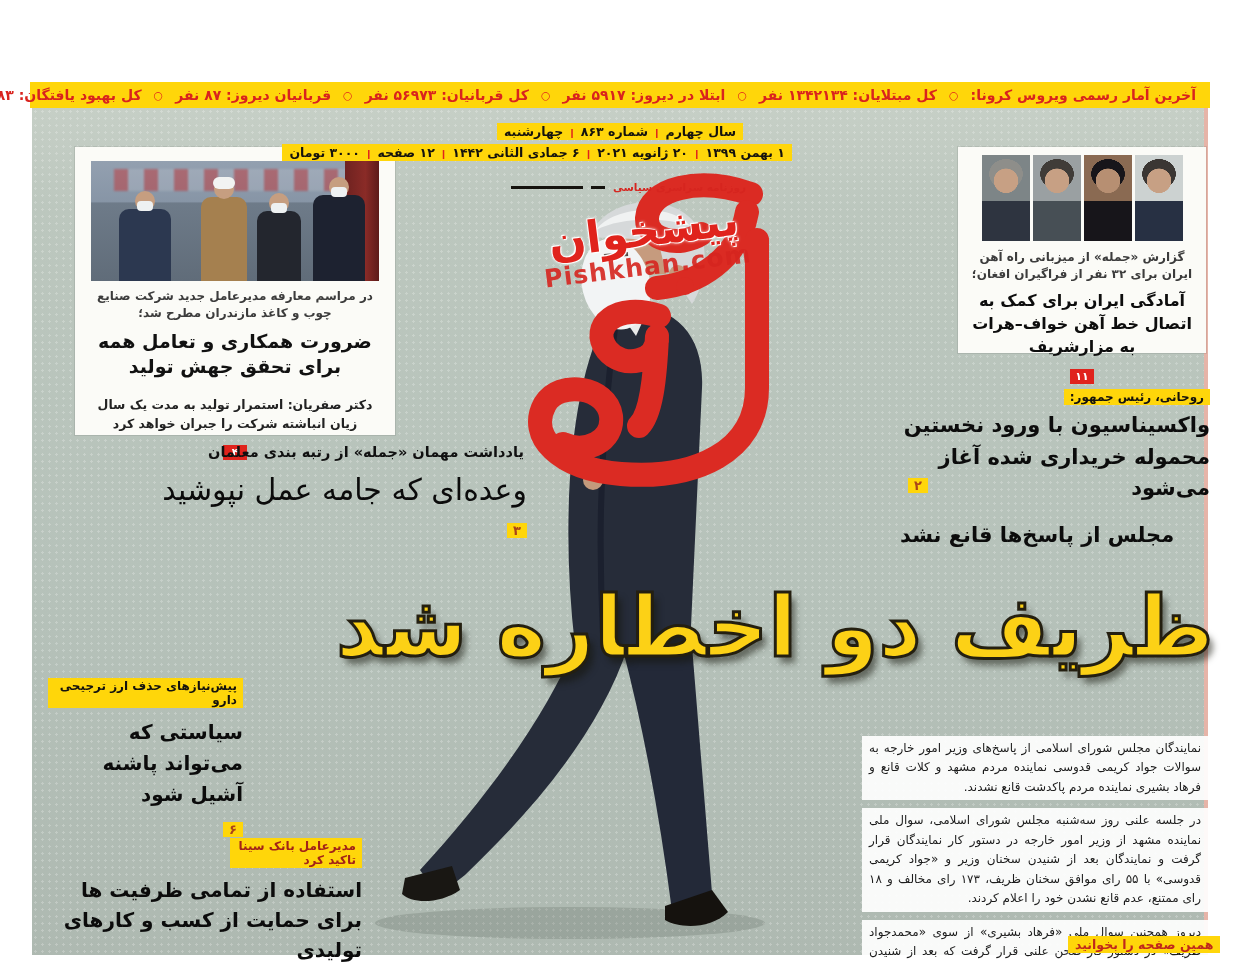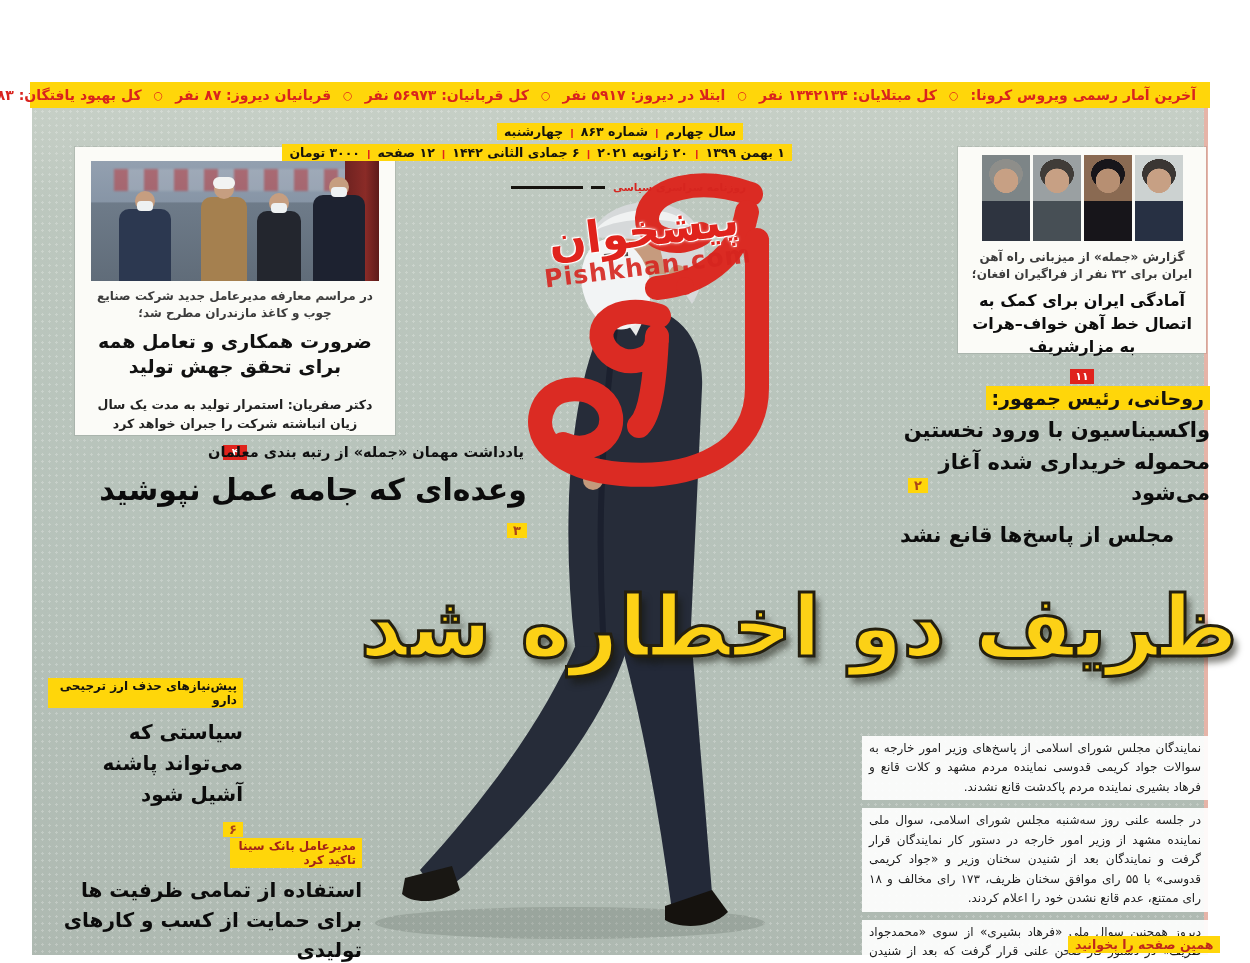--- a/index.html
+++ b/index.html
@@ -75,41 +75,41 @@
       radial-gradient(ellipse 17px 15px at 50% 22%, var(--hair) 98%, transparent),
       linear-gradient(to top, var(--suit) 46%, transparent 46%), var(--bgp); }
   .portrait.n1 { --bgp:#ccd2d1; --hair:#3a3633; --suit:#273043; }
   .portrait.n2 { --bgp:#8a6a52; --hair:#17151a; --suit:#17151a; --skin:#b78f72; }
   .portrait.n3 { --bgp:#9aa0a2; --hair:#403c38; --suit:#474f55; }
   .portrait.n4 { --bgp:#7d8587; --hair:#8e8e8a; --suit:#2e3440; }
   .rail-headline { font-size:16px; font-weight:bold; color:#0d0d0d; line-height:1.45; margin:5px 2px 7px; }
 
   
   .overlay { position:absolute; z-index:4; direction:rtl; }
-  .kicker-yellow { display:inline-block; background:#ffd60a; color:#15130e; font-size:19px;
+  .kicker-yellow { display:inline-block; background:#ffd60a; color:#15130e; font-size:12px;
     font-weight:bold; padding:1px 6px; }
   .kicker-plain { font-size:14.5px; font-weight:bold; color:#101010; }
   .badge-yellow { display:inline-block; min-width:20px; padding:0 5px; background:#ffd60a; color:#a9431a;
     font-size:13px; font-weight:bold; text-align:center; }
 
   .story-rouhani { left:860px; top:386px; width:350px; text-align:right; }
   .story-rouhani .kicker-yellow { margin-left:34px; }
   .rouhani-headline { font-size:21px; font-weight:bold; color:#0c0c0c; line-height:1.5; margin-top:5px; }
   .rouhani-badge { position:absolute; left:48px; top:92px; }
 
   .story-teachers { left:40px; top:444px; width:487px; text-align:right; }
   .story-teachers .kicker-plain { margin-left:168px; display:block; text-align:left; }
-  .teachers-headline { font-size:30px; font-weight:bold; color:#0b0b0b; margin-top:12px; white-space:nowrap; }
+  .teachers-headline { font-size:30px; font-weight:normal; color:#0b0b0b; margin-top:12px; white-space:nowrap; }
   .teachers-badge { margin:16px 0 0 445px; }
 
   .zarif-kicker { left:900px; top:523px; width:292px; text-align:left; font-size:21px; font-weight:bold; color:#0c0c0c; }
 
   .main-headline { left:335px; top:578px; width:880px; text-align:center; white-space:nowrap;
     font-size:84px; font-weight:bold; color:#fcd116; z-index:4;
-    -webkit-text-stroke:3px #241f10; text-shadow:5px 7px 6px rgba(20,20,10,0.5);margin-left:24px; }
+    -webkit-text-stroke:3px #241f10; text-shadow:5px 7px 6px rgba(20,20,10,0.5); }
 
   .story-drug { left:48px; top:678px; width:195px; text-align:right; }
   .story-drug .kicker-yellow { font-size:12px; }
   .drug-headline { font-size:20px; font-weight:bold; color:#0b0b0b; line-height:1.55; margin-top:9px; }
   .drug-badge { margin:12px 0 0 165px; }
 
   .story-bank { left:30px; top:838px; width:332px; text-align:right; }
   .story-bank .kicker-yellow { font-size:12px; color:#a32318; margin-left:200px; }
   .bank-headline { font-size:20px; font-weight:bold; color:#0b0b0b; line-height:1.5; margin-top:7px; }
 

